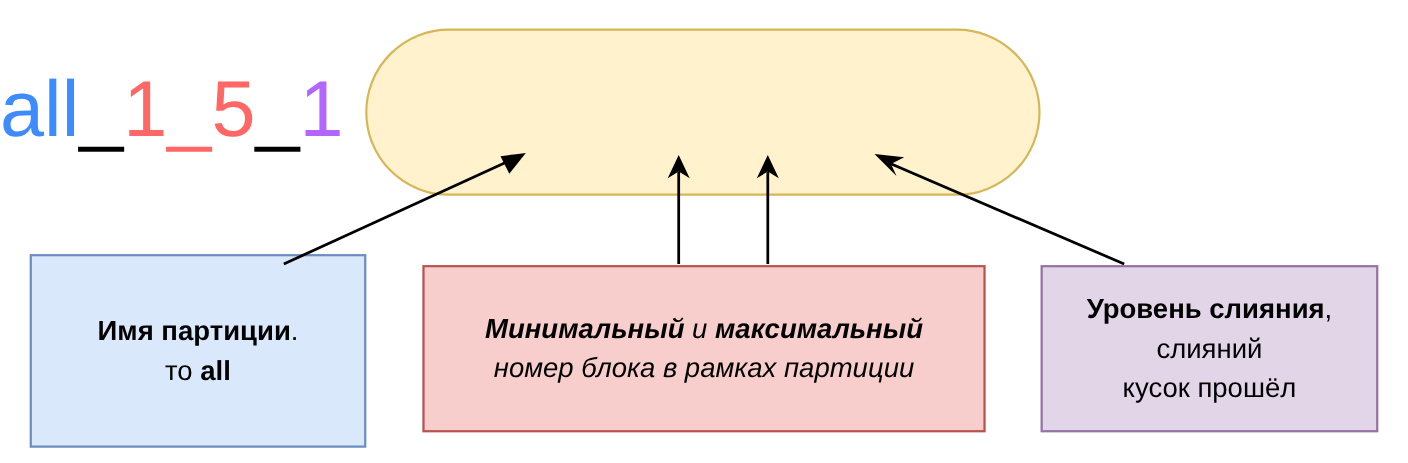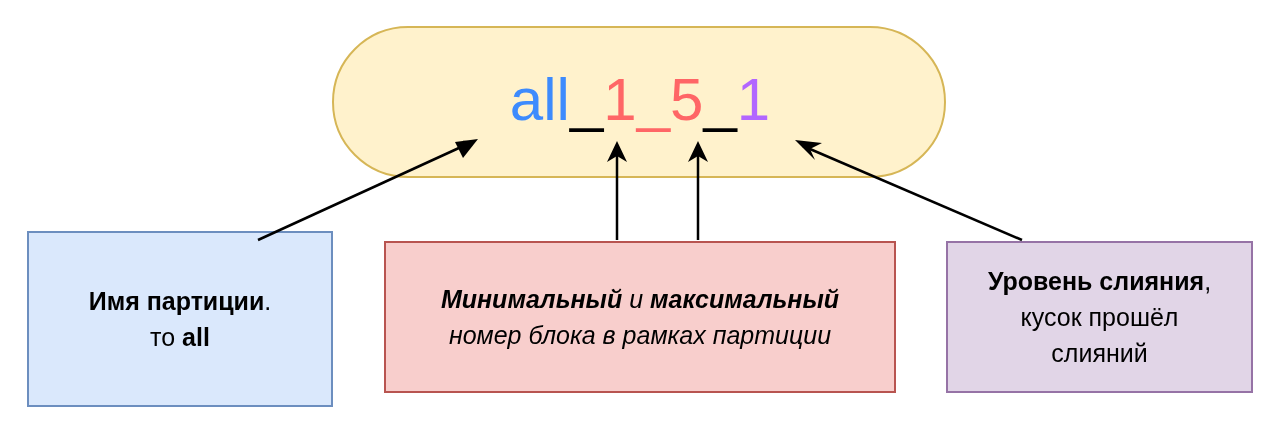--- a/index.html
+++ b/index.html
@@ -1,18 +1,18 @@
 <!DOCTYPE html>
 <html><head>
 <meta charset="utf-8">
 <style>
   html, body { margin:0; padding:0; background:#ffffff; }
   body { width:1280px; height:421px; position:relative; overflow:hidden; font-family:"Liberation Sans", sans-serif; color:#000; }
   .pill { position:absolute; left:332px; top:26px; width:614px; height:152px; background:#FFF2CC; border:2px solid #D6B656; border-radius:76px; box-sizing:border-box; }
-  .code { position:absolute; left:0; top:64px; width:1280px; text-align:center; font-size:60px; line-height:72px; white-space:nowrap; }
+  .code { position:absolute; left:0; top:64px; width:1280px; font-size:72px; line-height:72px; white-space:nowrap; }
   .code span { display:inline-block; }
   .box { position:absolute; box-sizing:border-box; border:2px solid; display:flex; flex-direction:column; justify-content:center; align-items:center; text-align:center; font-size:25px; line-height:36px; }
   .b1 { left:27px; top:231px; width:306px; height:176px; background:#DAE8FC; border-color:#6C8EBF; }
   .b2 { left:384px; top:241px; width:512px; height:152px; background:#F8CECC; border-color:#B85450;font-style:italic; }
   .b3 { left:946px; top:241px; width:307px; height:152px; background:#E1D5E7; border-color:#9673A6; }
   b { font-weight:bold; }
   svg.arrows { position:absolute; left:0; top:0; width:1280px; height:421px; pointer-events:none; }
 </style>
 </head>
 <body>
@@ -27,22 +27,22 @@
   <div><span style="white-space:pre">то </span><b>all</b></div>
 </div>
 
 <div class="box b2">
   <div style="white-space:pre"><b>Минимальный</b><span> и </span><b>максимальный</b></div>
   <div>номер блока в рамках партиции</div>
 </div>
 
 <div class="box b3">
   <div><b>Уровень слияния</b><span>,</span></div>
+  <div>слияний</div>
   <div>кусок прошёл</div>
-  <div>слияний</div>
 </div>
 
 <svg class="arrows" viewBox="0 0 1280 421">
   <defs>
     <marker id="ah" markerWidth="10" markerHeight="10" refX="8" refY="5" orient="auto" markerUnits="userSpaceOnUse">
       <path d="M0,0 L10,5 L0,10 L3,5 Z" fill="#000"></path>
     </marker>
   </defs>
   <line x1="258" y1="240" x2="472" y2="142" stroke="#000" stroke-width="2.5" marker-end="url(#ah)" transform=""></line>
   <path d="M478,139 L455,142 L463,158 Z" fill="#000"></path>

